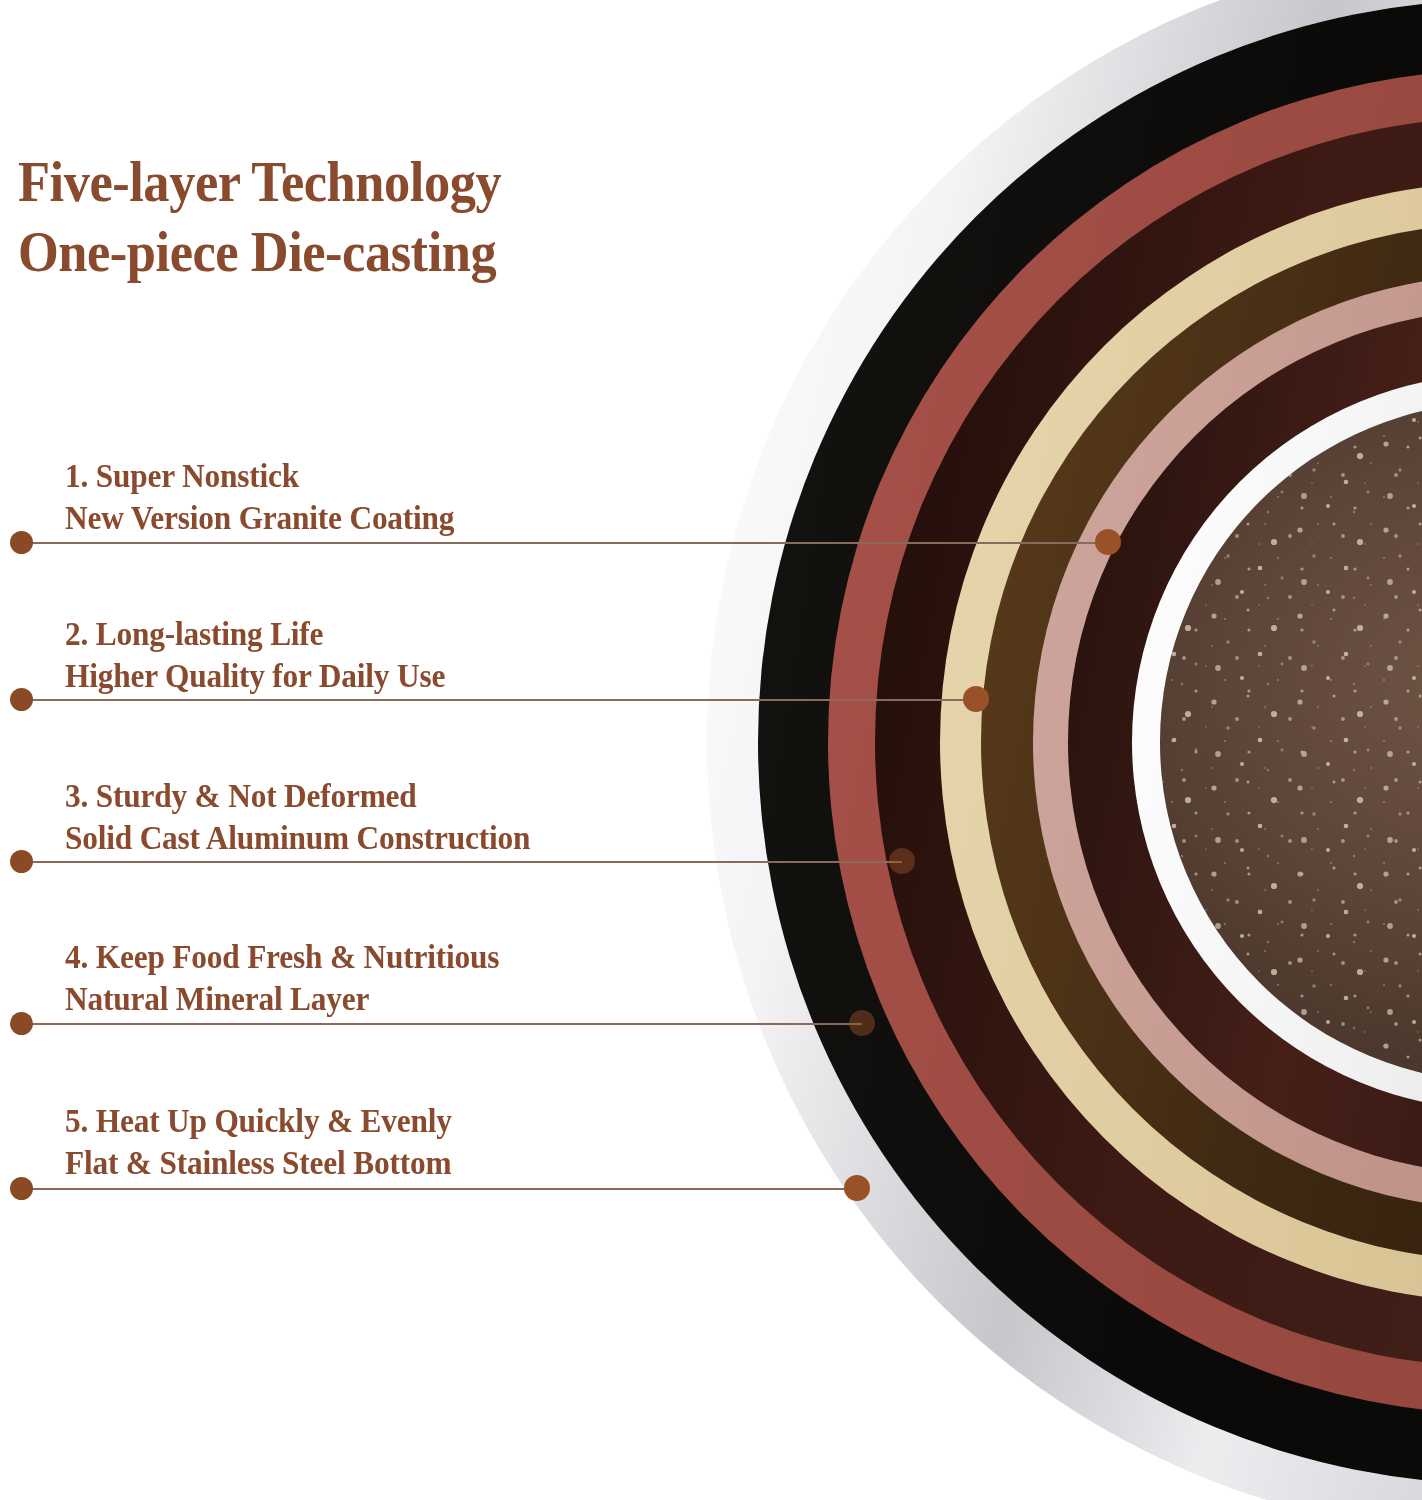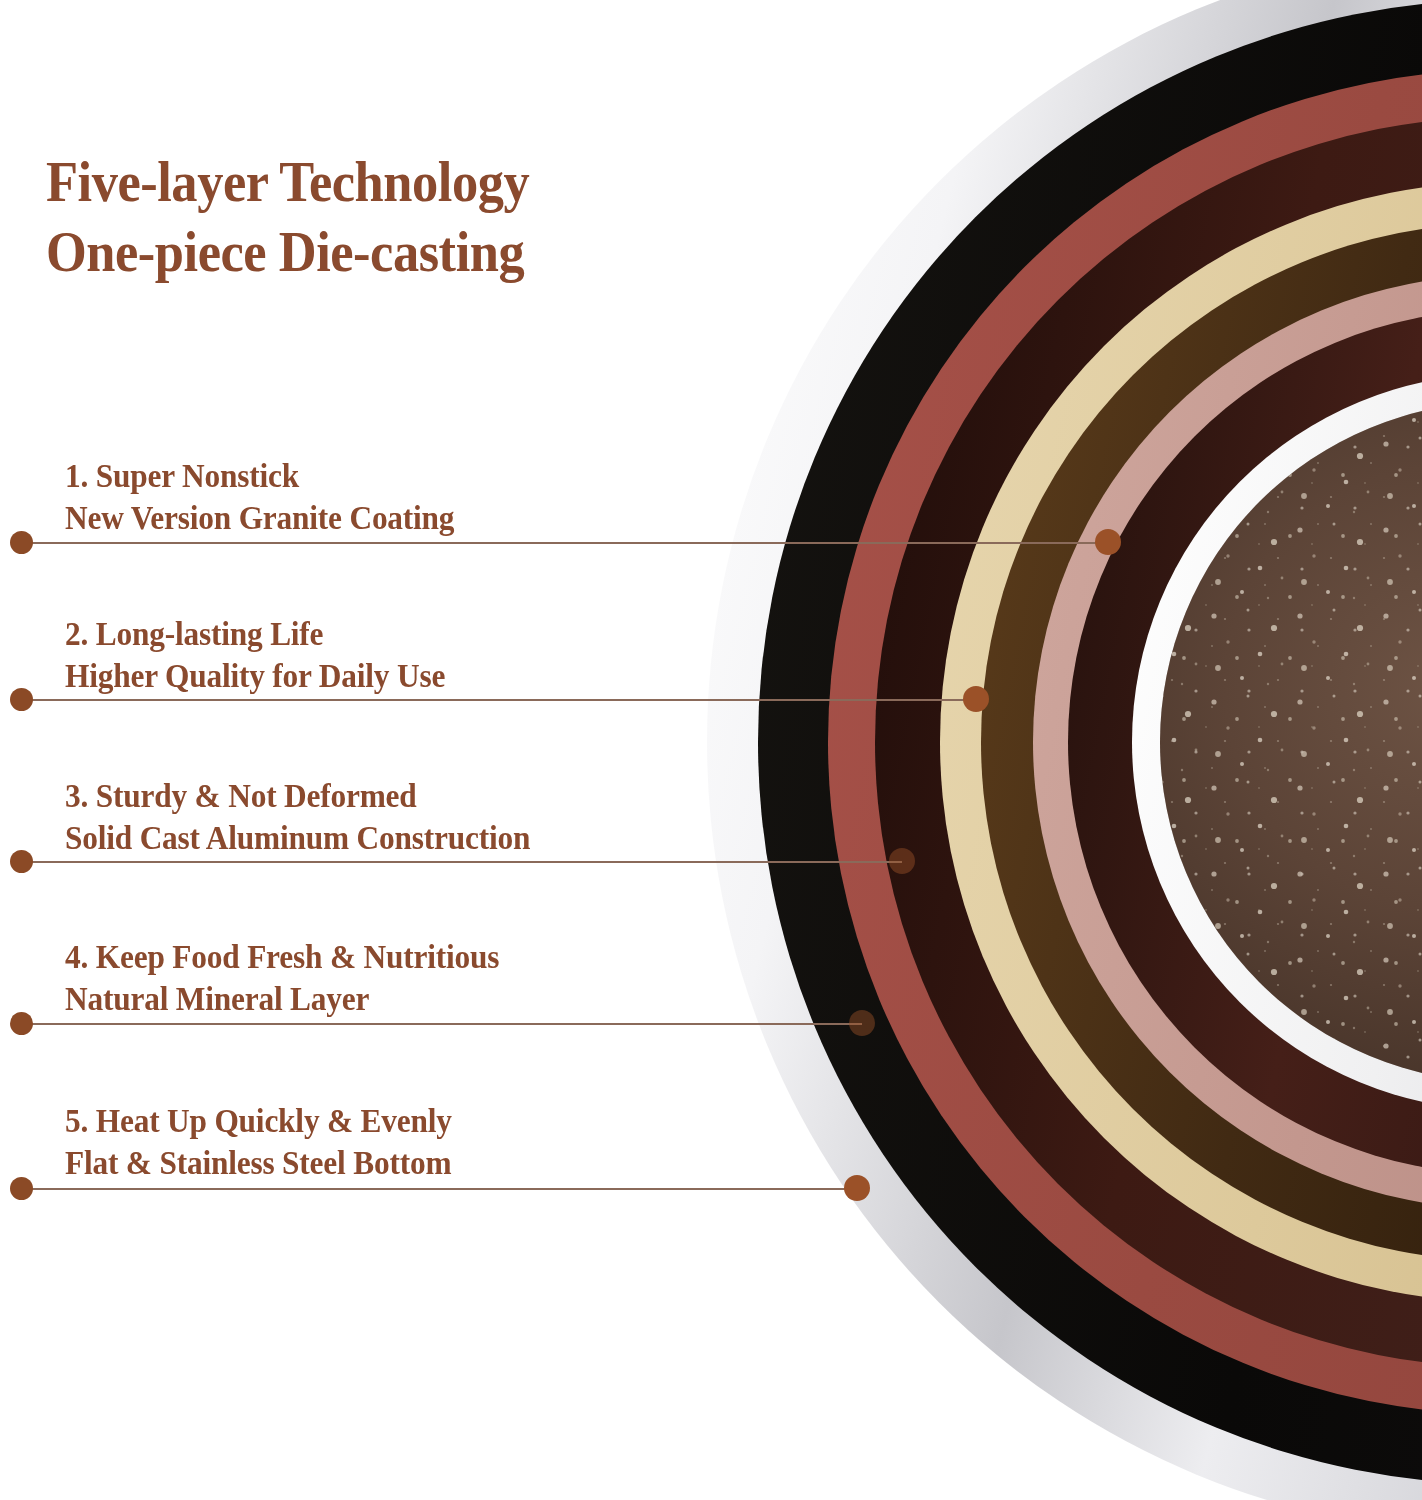--- a/index.html
+++ b/index.html
@@ -3,21 +3,21 @@
 <meta charset="utf-8">
 <style>
   html,body{margin:0;padding:0;background:#ffffff;}
   body{width:1422px;height:1500px;overflow:hidden;font-family:"Liberation Sans",sans-serif;}
   #stage{position:relative;width:1422px;height:1500px;background:#fff;overflow:hidden;}
 
   
   #pan-art{position:absolute;left:0;top:0;width:1422px;height:1500px;}
 
   
-  .headline{position:absolute;left:18px;top:147px;width:700px;margin-left:28px;}
+  .headline{position:absolute;left:18px;top:147px;width:700px;}
   .headline .line{
     font-family:"Liberation Serif",serif;
     font-weight:700;
     color:#8a4a2e;
     font-size:57px;
     line-height:70px;
     letter-spacing:-0.5px;
     transform:scaleX(.92);
     transform-origin:left center;
     white-space:nowrap;

